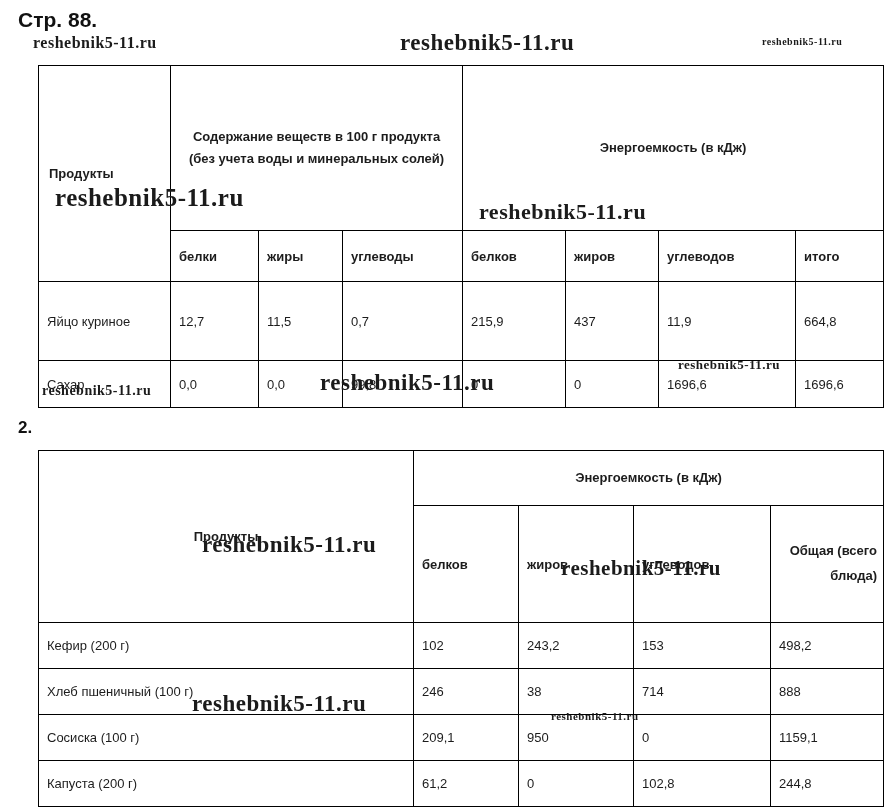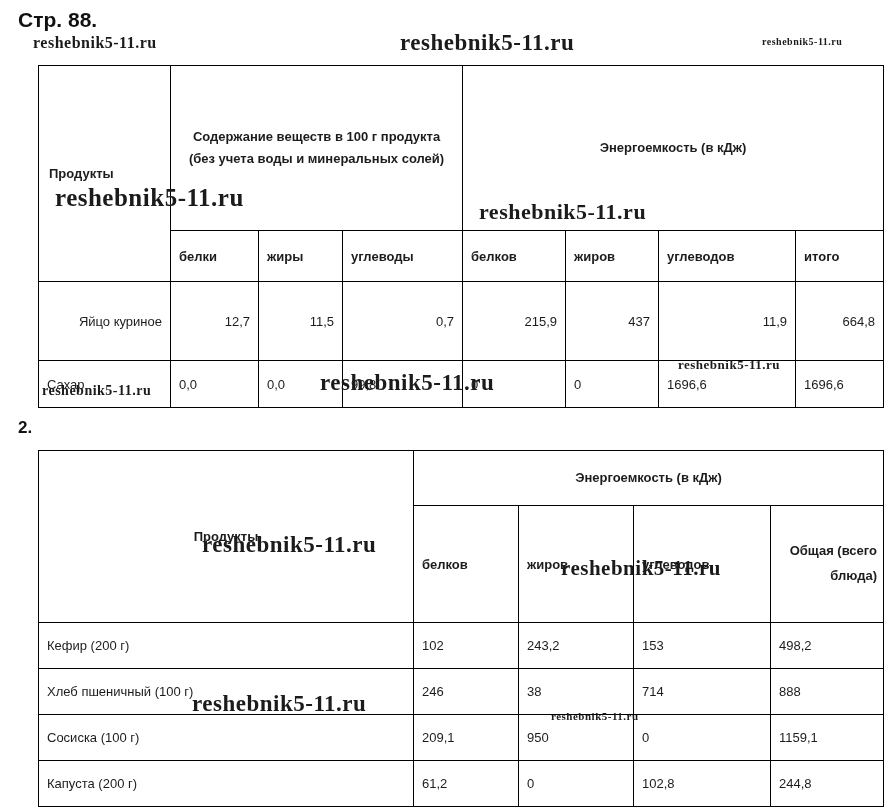--- a/index.html
+++ b/index.html
@@ -36,21 +36,21 @@
   }
   .t1{left:38px;top:65px;width:845px;}
   .t2{left:38px;top:450px;width:845px;}
   .group-cell{
     font-weight:bold;text-align:center;
     line-height:1.7;
     padding:8px 10px;
   }
   .products-cell{font-weight:bold;padding-left:10px;}
   .subhead td{font-weight:bold;height:42px;}
-  .t1 .r1 td{height:70px;text-align:right;}
+  .t1 .r1 td{height:70px;}
   .t1 .r2 td{height:38px;}
   .t2 .drow td{height:37px;margin-left:29px;}
   .t2 .products-cell2{font-weight:bold;text-align:center;}
   .t2 .sub2{font-weight:bold;}
   .t2 .obshaya{
     font-weight:bold;text-align:right;line-height:1.9;
     padding:4px 6px;
   }
   
   .wm{

